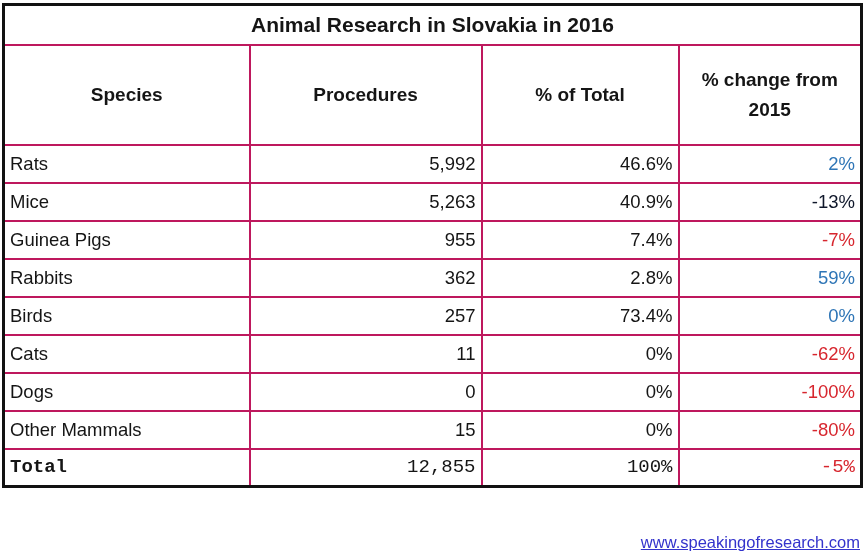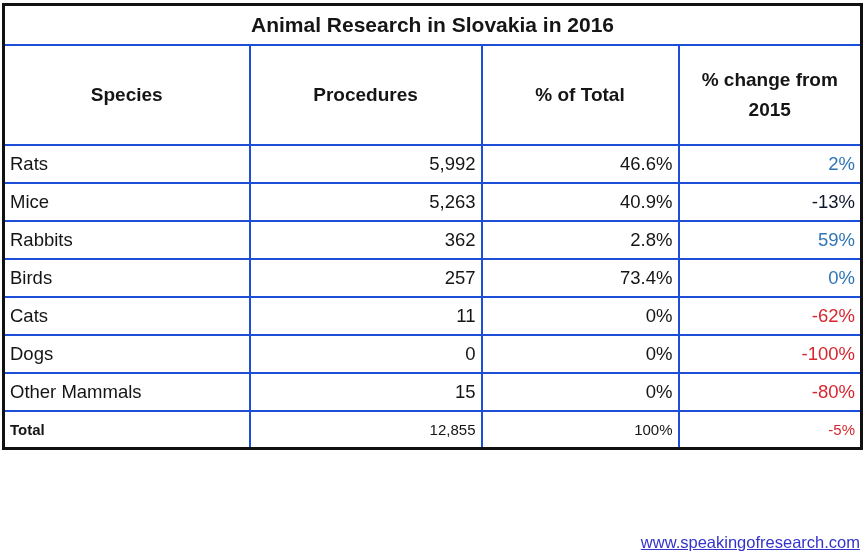--- a/index.html
+++ b/index.html
@@ -18,21 +18,21 @@
     position: absolute;
     left: 2px;
     top: 3px;
     width: 858px;
     border-collapse: collapse;
     table-layout: fixed;
     border: 3px solid #111111;
   }
 
   table.data-table td, table.data-table th {
-    border: 2px solid #1d4ed8;
+    border: 2px solid #be185d;
     padding: 0 5px;
     overflow: hidden;
     white-space: nowrap;
   }
 
   tr.title-row td {
     height: 40px;
     text-align: center;
     font-weight: bold;
     font-size: 21px;
@@ -50,22 +50,23 @@
 
   tr.data-row td {
     height: 38px;
     font-size: 18.5px;
     vertical-align: middle;
     margin-top: 31px;
   }
 
   tr.total-row td {
     height: 38px;
-    font-size: 15px;
+    font-size: 19px;
     vertical-align: middle;
+    font-family: Liberation Mono, monospace;
   }
 
   td.cell-species { text-align: left; }
   td.cell-num { text-align: right; }
   tr.total-row td.cell-species { font-weight: bold; }
 
   .footer-bar {
     position: absolute;
     right: 3px;
     top: 533px;
@@ -109,20 +110,26 @@
       <td class="cell-num">46.6%</td>
       <td class="cell-num" style="color: rgb(46, 117, 182);">2%</td>
     </tr>
     <tr class="data-row">
       <td class="cell-species">Mice</td>
       <td class="cell-num">5,263</td>
       <td class="cell-num">40.9%</td>
       <td class="cell-num" style="color: #0f172a;">-13%</td>
     </tr>
     <tr class="data-row">
+      <td class="cell-species">Guinea Pigs</td>
+      <td class="cell-num">955</td>
+      <td class="cell-num">7.4%</td>
+      <td class="cell-num" style="color: rgb(215, 38, 46);">-7%</td>
+    </tr>
+    <tr class="data-row">
       <td class="cell-species">Rabbits</td>
       <td class="cell-num">362</td>
       <td class="cell-num">2.8%</td>
       <td class="cell-num" style="color: rgb(46, 117, 182); border-radius: 14px;">59%</td>
     </tr>
     <tr class="data-row">
       <td class="cell-species">Birds</td>
       <td class="cell-num">257</td>
       <td class="cell-num">73.4%</td>
       <td class="cell-num" style="color: rgb(46, 117, 182);">0%</td>

